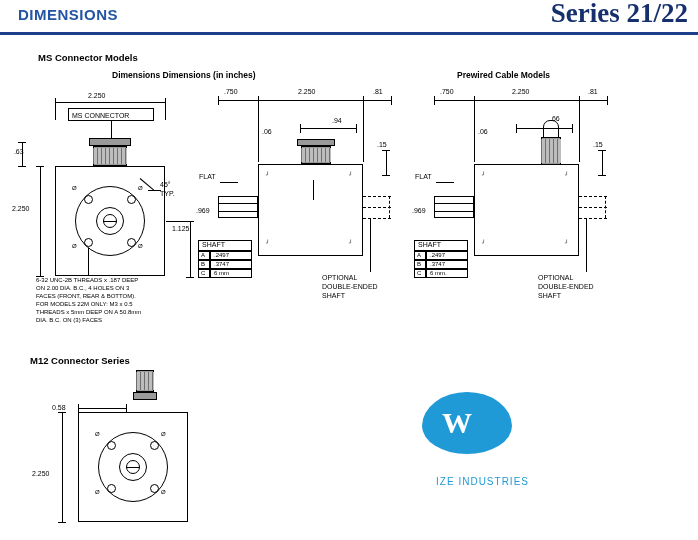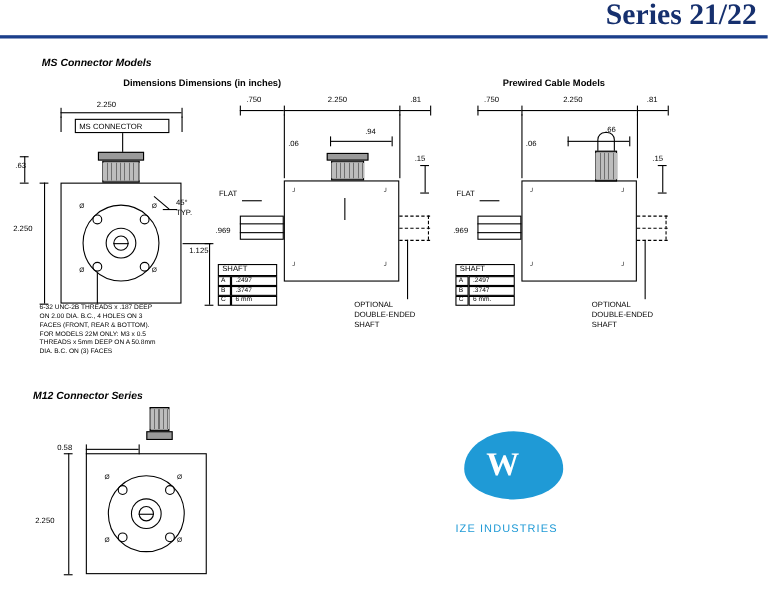--- a/index.html
+++ b/index.html
@@ -26,21 +26,21 @@
   .series{
     position:absolute;right:10px;top:-2px;
     font-size:27px;font-weight:bold;color:#16306e;
     font-family:"Liberation Serif", serif;
     letter-spacing:0px;
   }
 
   
   .t{position:absolute;font-size:7px;line-height:1.25;white-space:pre;}
   .t6{position:absolute;font-size:6px;line-height:1.2;white-space:pre;}
-  .sec{position:absolute;font-size:9.5px;font-weight:bold;font-style:italic;}
+  .sec{position:absolute;font-size:9.5px;font-weight:bold;}
   .sub{position:absolute;font-size:8.5px;font-weight:bold;}
   .ln{position:absolute;background:#000;}
   .h{height:1px;}
   .v{width:1px;}
   .box{position:absolute;border:1px solid #000;box-sizing:border-box;}
   .dash-h{position:absolute;height:0;border-top:1px dashed #000;}
   .gray{background:#9a9a9a;}
   .circ{position:absolute;border:1px solid #000;border-radius:50%;box-sizing:border-box;}
 
   
@@ -49,29 +49,30 @@
     position:absolute;left:18px;top:0;width:90px;height:62px;
     background:#1f9ad6;border-radius:50% 50% 50% 50%/55% 55% 45% 45%;
   }
   .wm-inner{
     position:absolute;left:20px;top:16px;width:50px;height:30px;
     color:#fff;font-size:30px;font-weight:bold;font-family:"Liberation Serif",serif;
     line-height:30px;
   }
   .wm-cn{position:absolute;left:0;top:64px;width:125px;text-align:center;
     font-size:19px;font-weight:bold;color:#1f9ad6;}
-  .wm-en{position:absolute;left:10px;top:84px;width:125px;text-align:left;
+  .wm-en{position:absolute;left:0;top:84px;width:125px;text-align:right;
     font-size:10px;color:#1f9ad6;letter-spacing:1px;}
 </style>
 </head>
 <body>
 
 <div class="page">
 
   <div class="header">
+    <div class="header-title">DIMENSIONS</div>
     <div class="series">Series 21/22</div>
   </div>
 
   <div class="sec" style="left:38px;top:52px;">MS Connector Models</div>
   <div class="sub" style="left:112px;top:70px;">Dimensions Dimensions (in inches)</div>
   <div class="sub" style="left:457px;top:70px;">Prewired Cable Models</div>
   <div class="sec" style="left:30px;top:355px;">M12 Connector Series</div>
 
   <div class="t" style="left:88px;top:92px;">2.250</div>
   <div class="ln h" style="left:55px;top:102px;width:110px;"></div>

